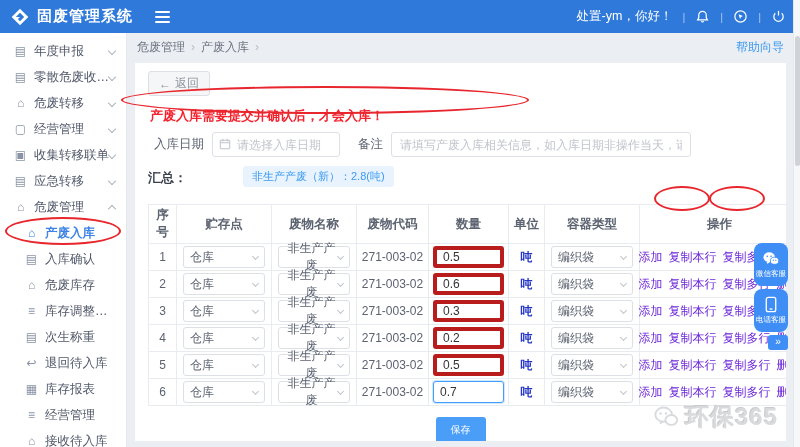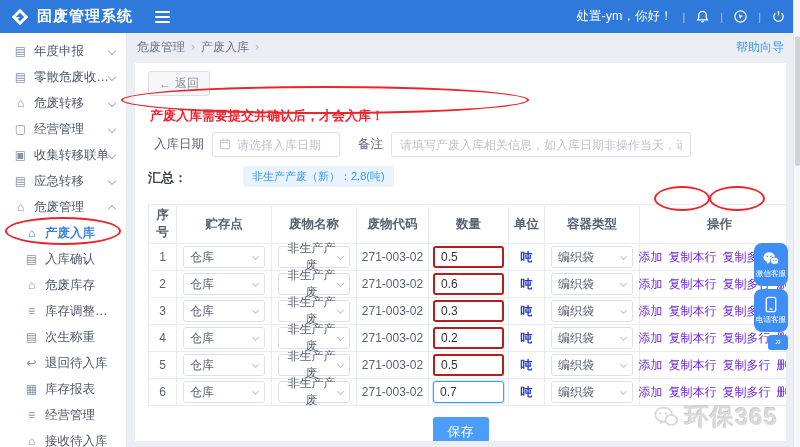--- a/index.html
+++ b/index.html
@@ -57,28 +57,28 @@
   .summary-badge { margin-left:8px; background:#e8f3fe; color:#3d9af0; font-size:11px; padding:3px 9px; border-radius:3px; }
 
   
   table { border-collapse:collapse; width:651px; table-layout:fixed; font-size:12px; color:#5b6270; }
   th, td { border:1px solid #e8ebf0; padding:2px 4px; text-align:center; height:25px; }
   th { font-weight:bold; color:#5b6270; font-size:12.5px; background:#fff; }
   col.c-idx{width:28px;} col.c-store{width:95px;} col.c-name{width:85px;} col.c-code{width:72px;}
   col.c-qty{width:80px;} col.c-unit{width:36px;} col.c-cont{width:95px;} col.c-act{width:160px;}
   .select { display:flex; align-items:center; justify-content:space-between; border:1px solid #dcdfe6; border-radius:3px; height:22px; padding:0 6px; margin:0 2px; background:#fff; cursor:pointer; color:#5b6270; }
   .select .caret { width:5px; height:5px; border-right:1.3px solid #c0c4cc; border-bottom:1.3px solid #c0c4cc; transform:rotate(45deg); margin-top:-2px; flex:none; }
-  .qty-input { width:100%; height:22px; border:2px solid #b91c1c; border-radius:3px; padding:0 6px; font-size:12px; color:#333; font-family:inherit; outline:none; }
+  .qty-input { width:100%; height:22px; border:4px solid #b91c1c; border-radius:3px; padding:0 6px; font-size:12px; color:#333; font-family:inherit; outline:none; }
   .qty-input.focused { border:1px solid #409eff; box-shadow:0 0 0 1px rgba(64,158,255,.25); }
   .unit { color:#2334c7; font-weight:bold; }
   .actions { display:flex; justify-content:center; gap:6px; white-space:nowrap; }
   .link { color:#6d28d9; cursor:pointer; }
 
   .save-row { text-align:center; margin-top:11px; }
-  .save-btn { background:#4a9ef8; color:#fff; border:none; border-radius:3px; font-size:13px; padding:6px 15px; cursor:pointer; font-family:Liberation Serif, serif; }
+  .save-btn { background:#4a9ef8; color:#fff; border:none; border-radius:3px; font-size:10px; padding:6px 15px; cursor:pointer; font-family:Liberation Serif, serif; }
 
   
   .circle { position:absolute; border:2px solid #e8262d; border-radius:50%; pointer-events:none; z-index:30; }
   .c-side   { left:5px;  top:217px; width:116px; height:28px; }
   .c-warn   { left:121px; top:86px;  width:408px; height:28px; }
   .c-copy1  { left:654px; top:186px; width:56px;  height:25px; }
   .c-copy2  { left:709px; top:186px; width:56px;  height:25px; }
 
   .float-widget { position:absolute; right:12px; top:243px; z-index:40; display:flex; flex-direction:column; gap:3px; align-items:flex-end; }
   .fbtn { width:34px; height:43px; background:#3f8ef5; border-radius:8px; color:#fff; display:flex; flex-direction:column; align-items:center; justify-content:center; gap:1px; cursor:pointer; }

